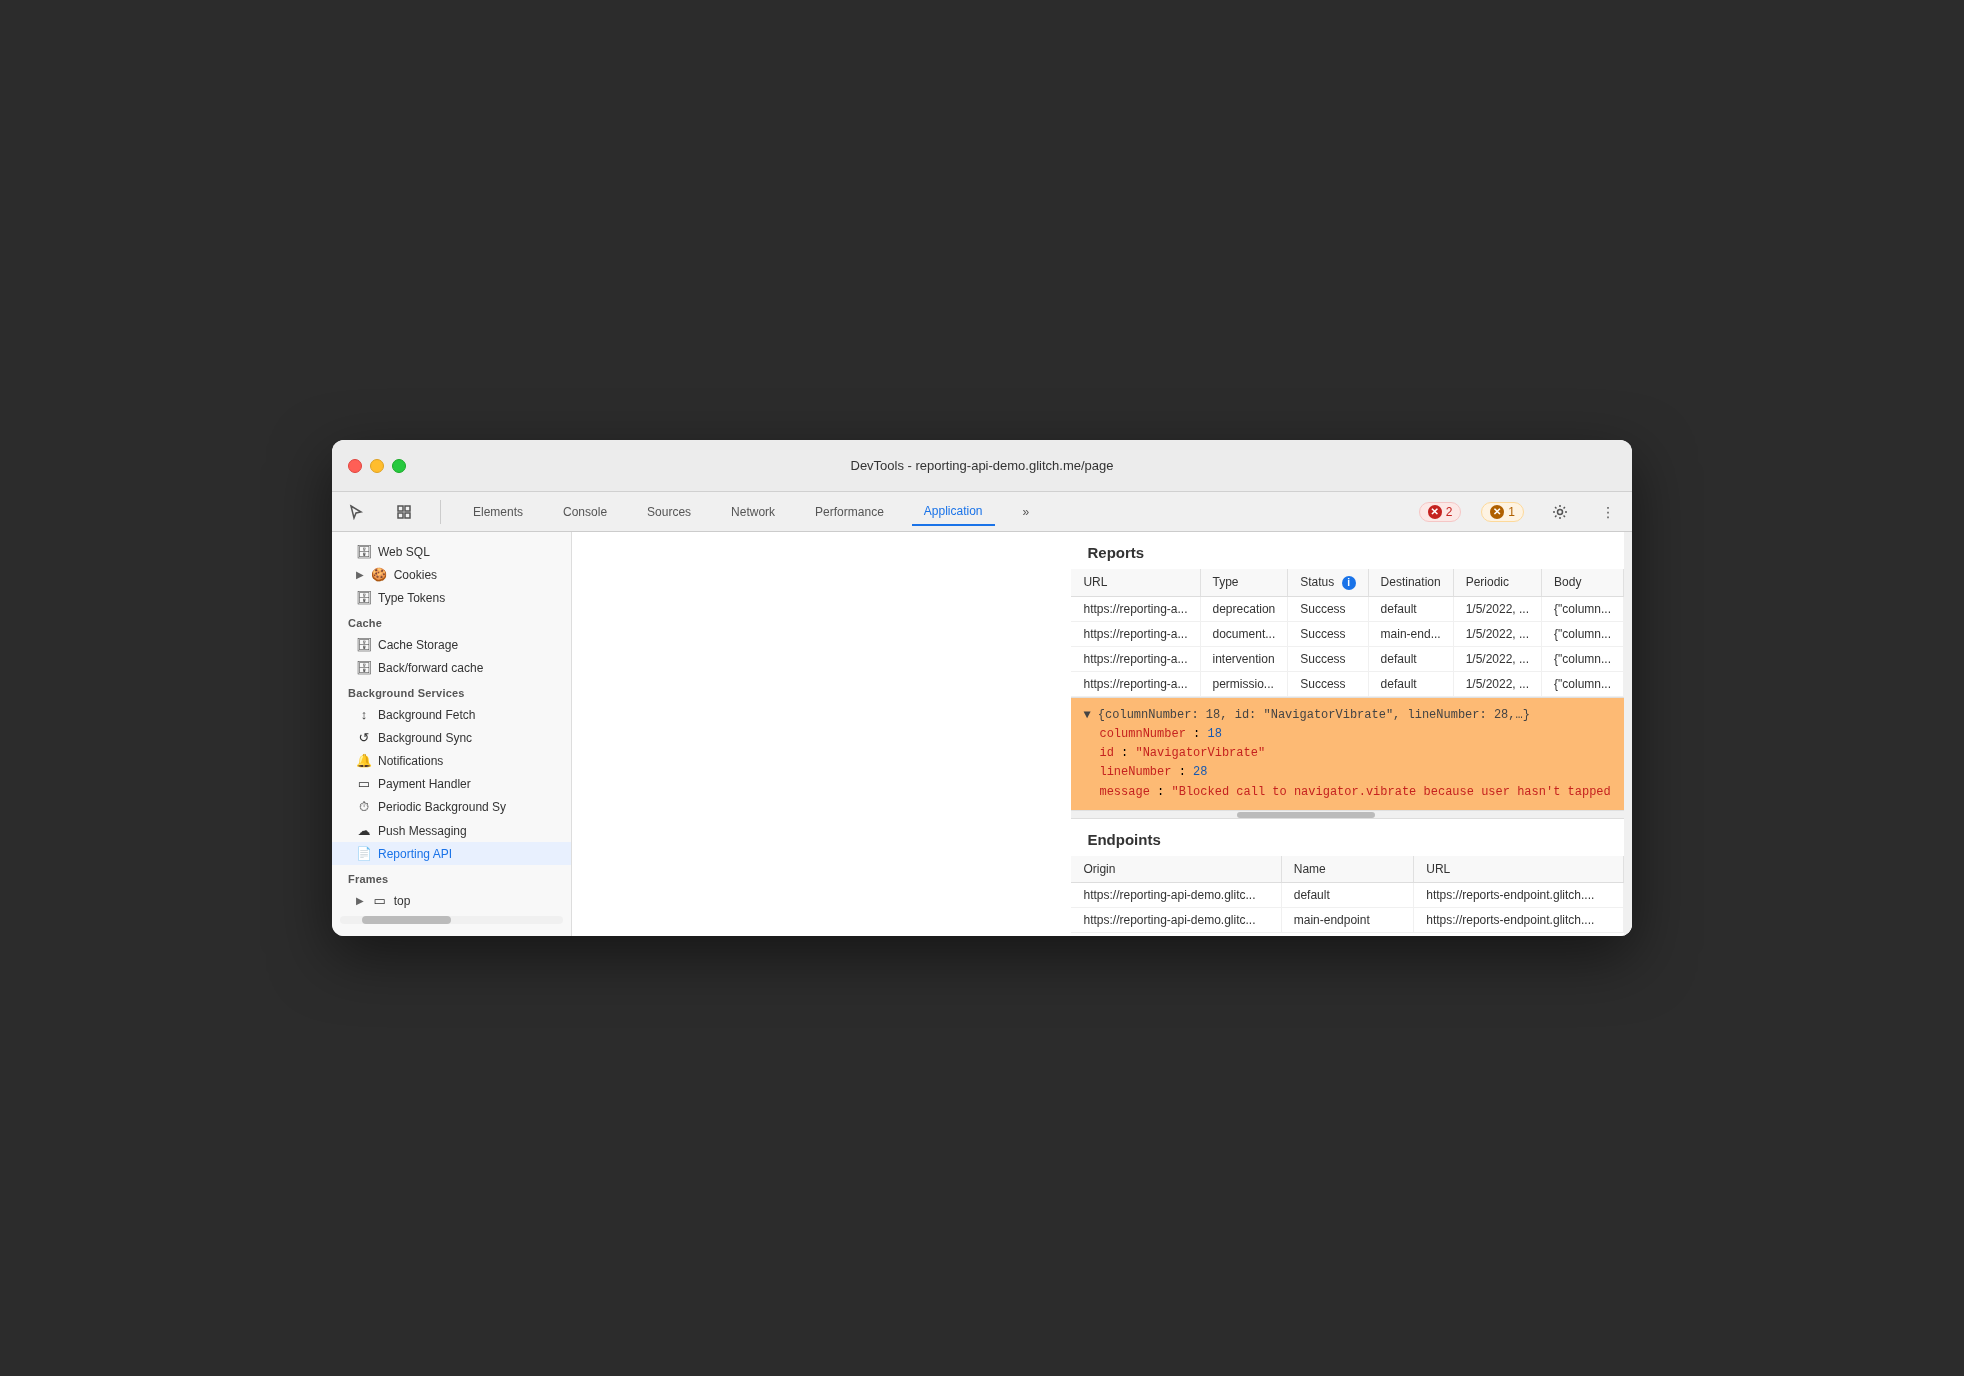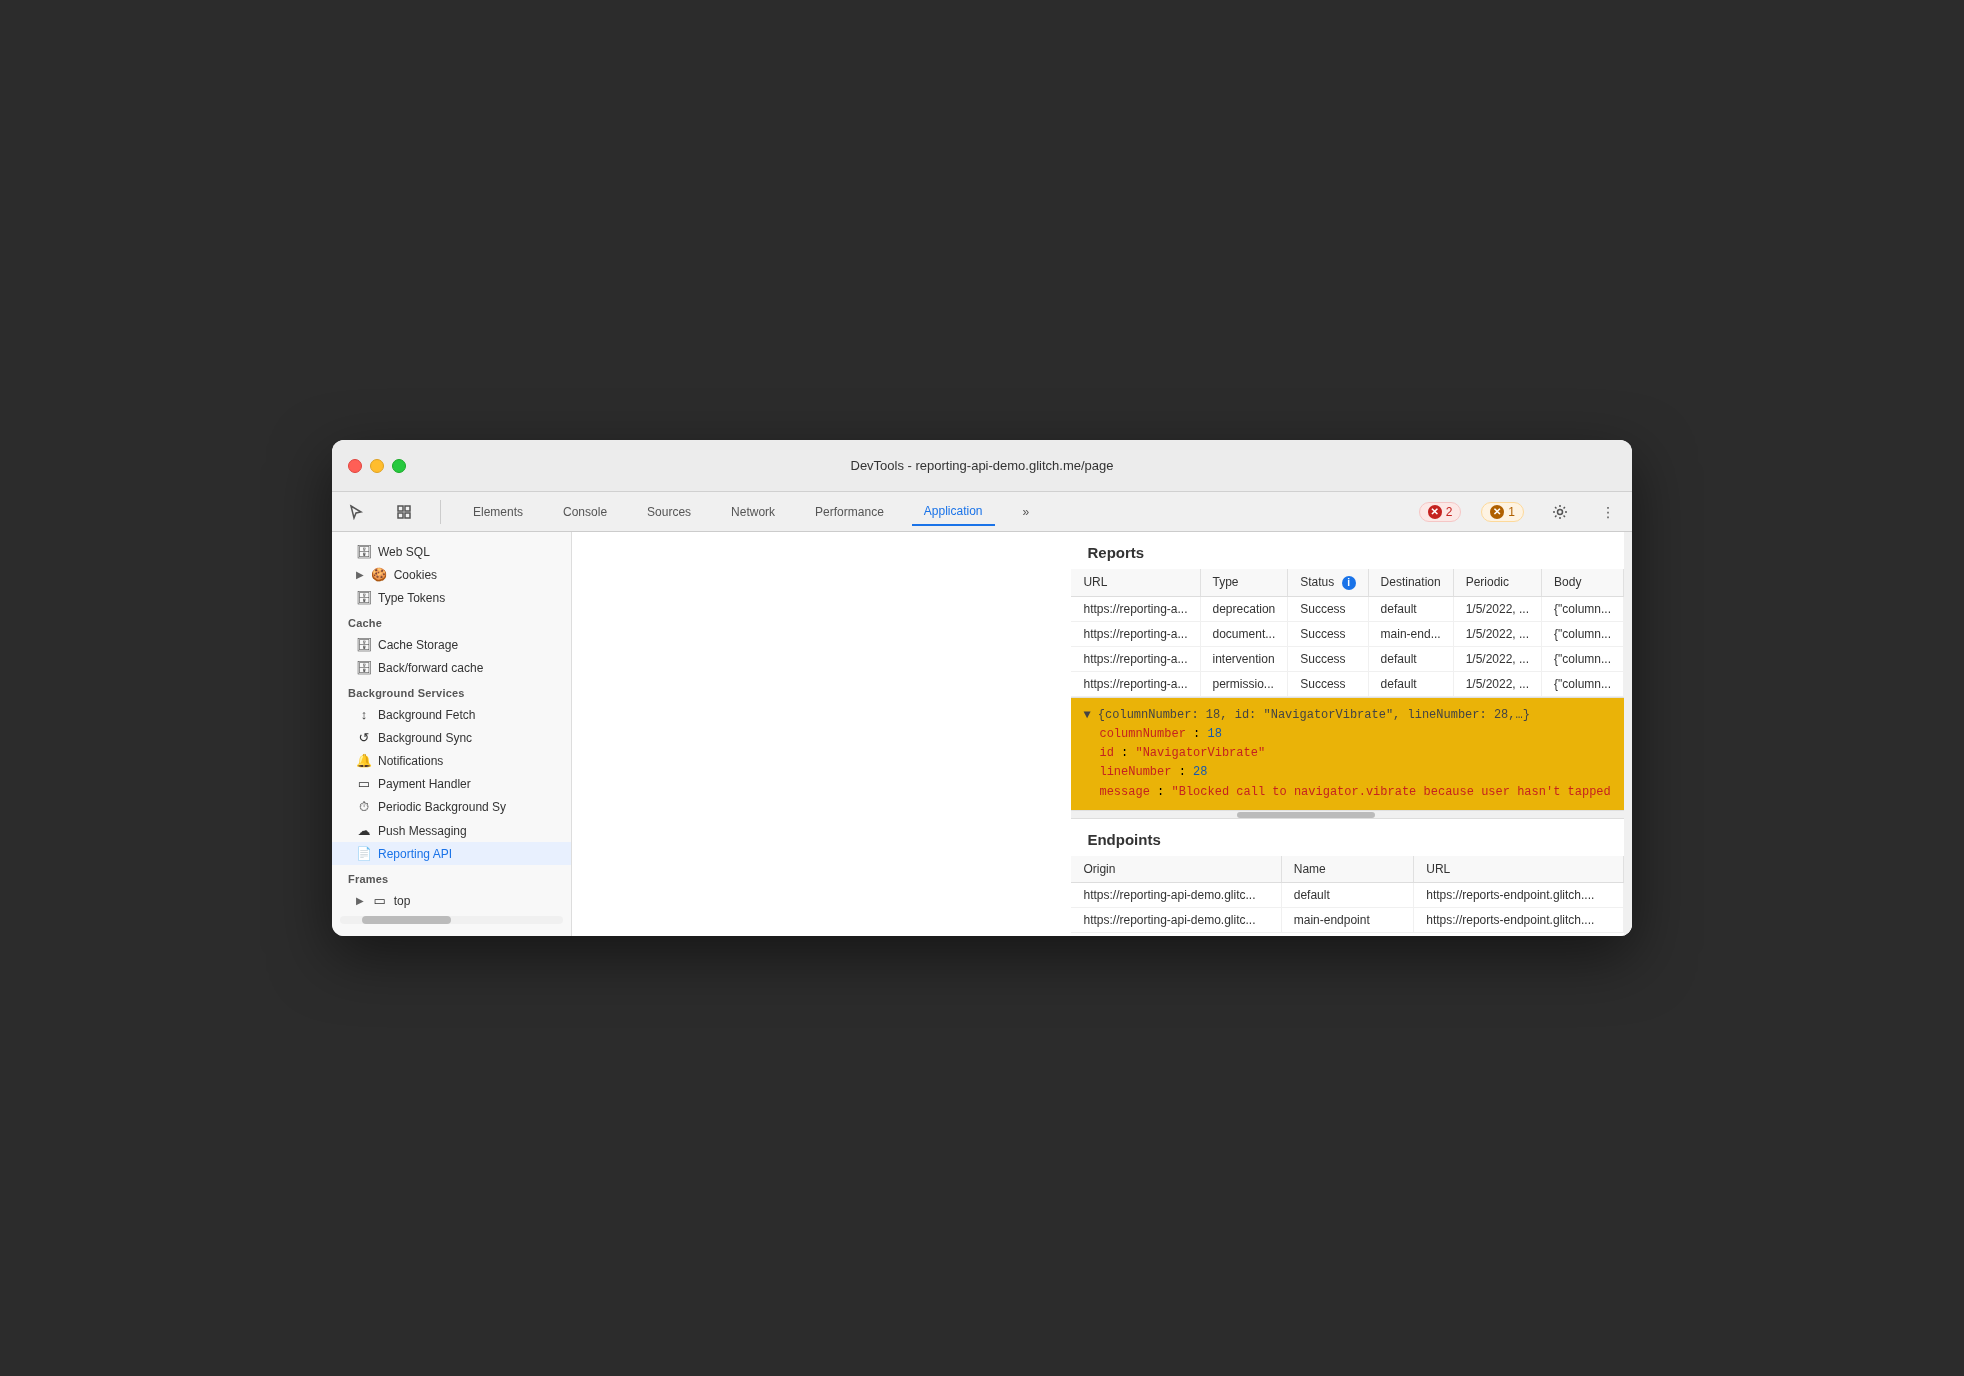--- a/index.html
+++ b/index.html
@@ -223,21 +223,21 @@
       color: #333;
       white-space: nowrap;
       overflow: hidden;
       text-overflow: ellipsis;
       max-width: 160px;
     }
     .status-success { color: #1e8e3e; }
 
     
     .code-block {
-      background: #eab308;
+      background: #fdba74;
       border-top: 1px solid #e0e0e0;
       border-bottom: 1px solid #e0e0e0;
       padding: 8px 12px;
       font-size: 12px;
       font-family: 'Courier New', monospace;
       overflow: hidden;
       position: relative;
     }
     .code-line { line-height: 1.6; }
     .code-key { color: #c5221f; }

